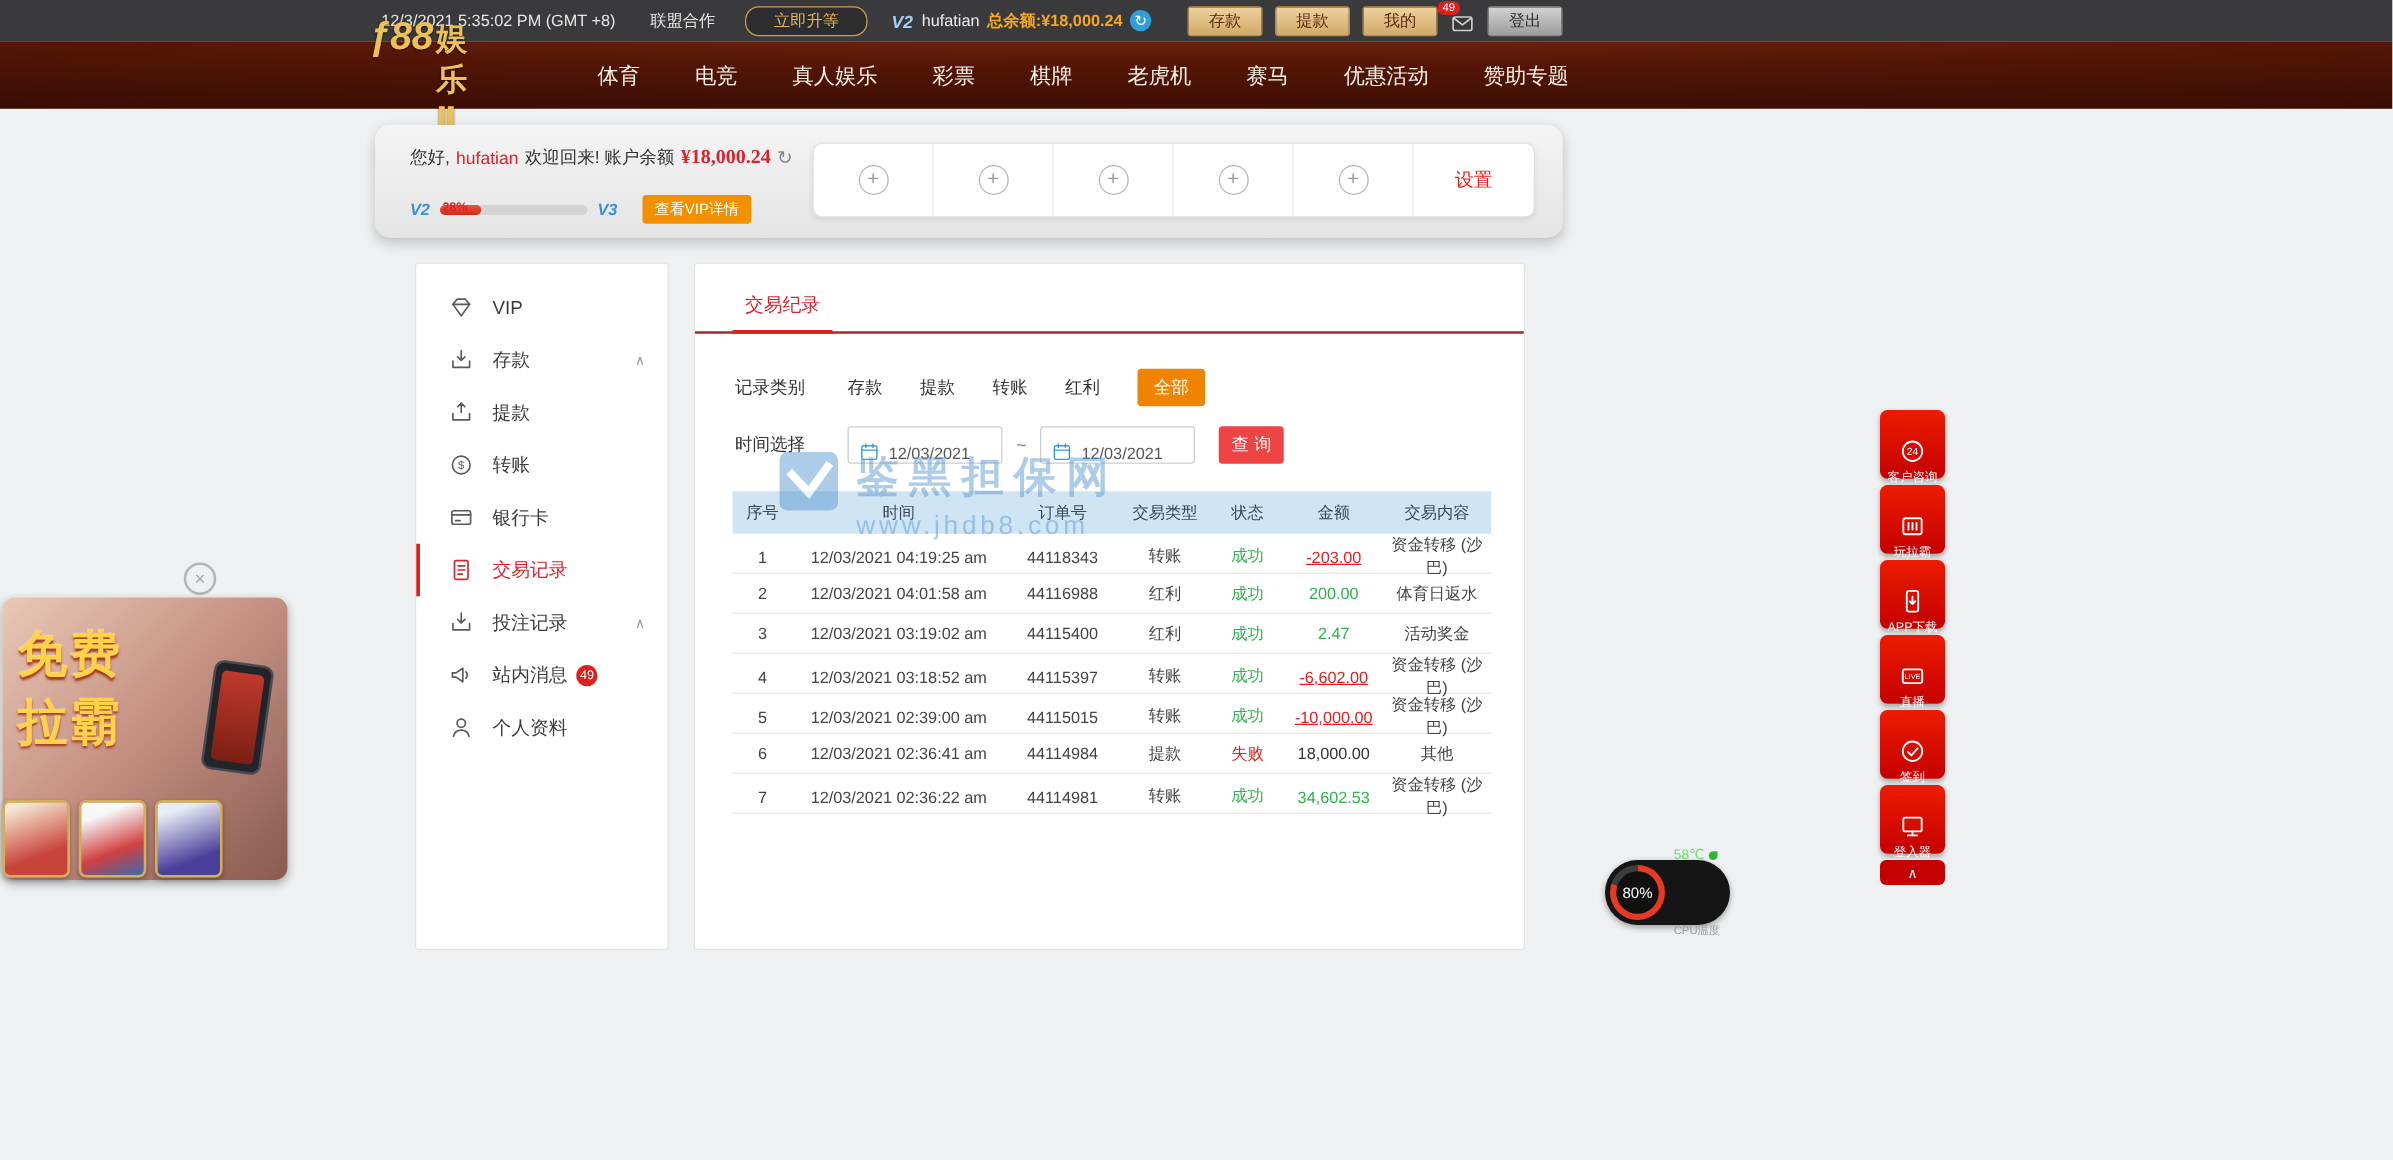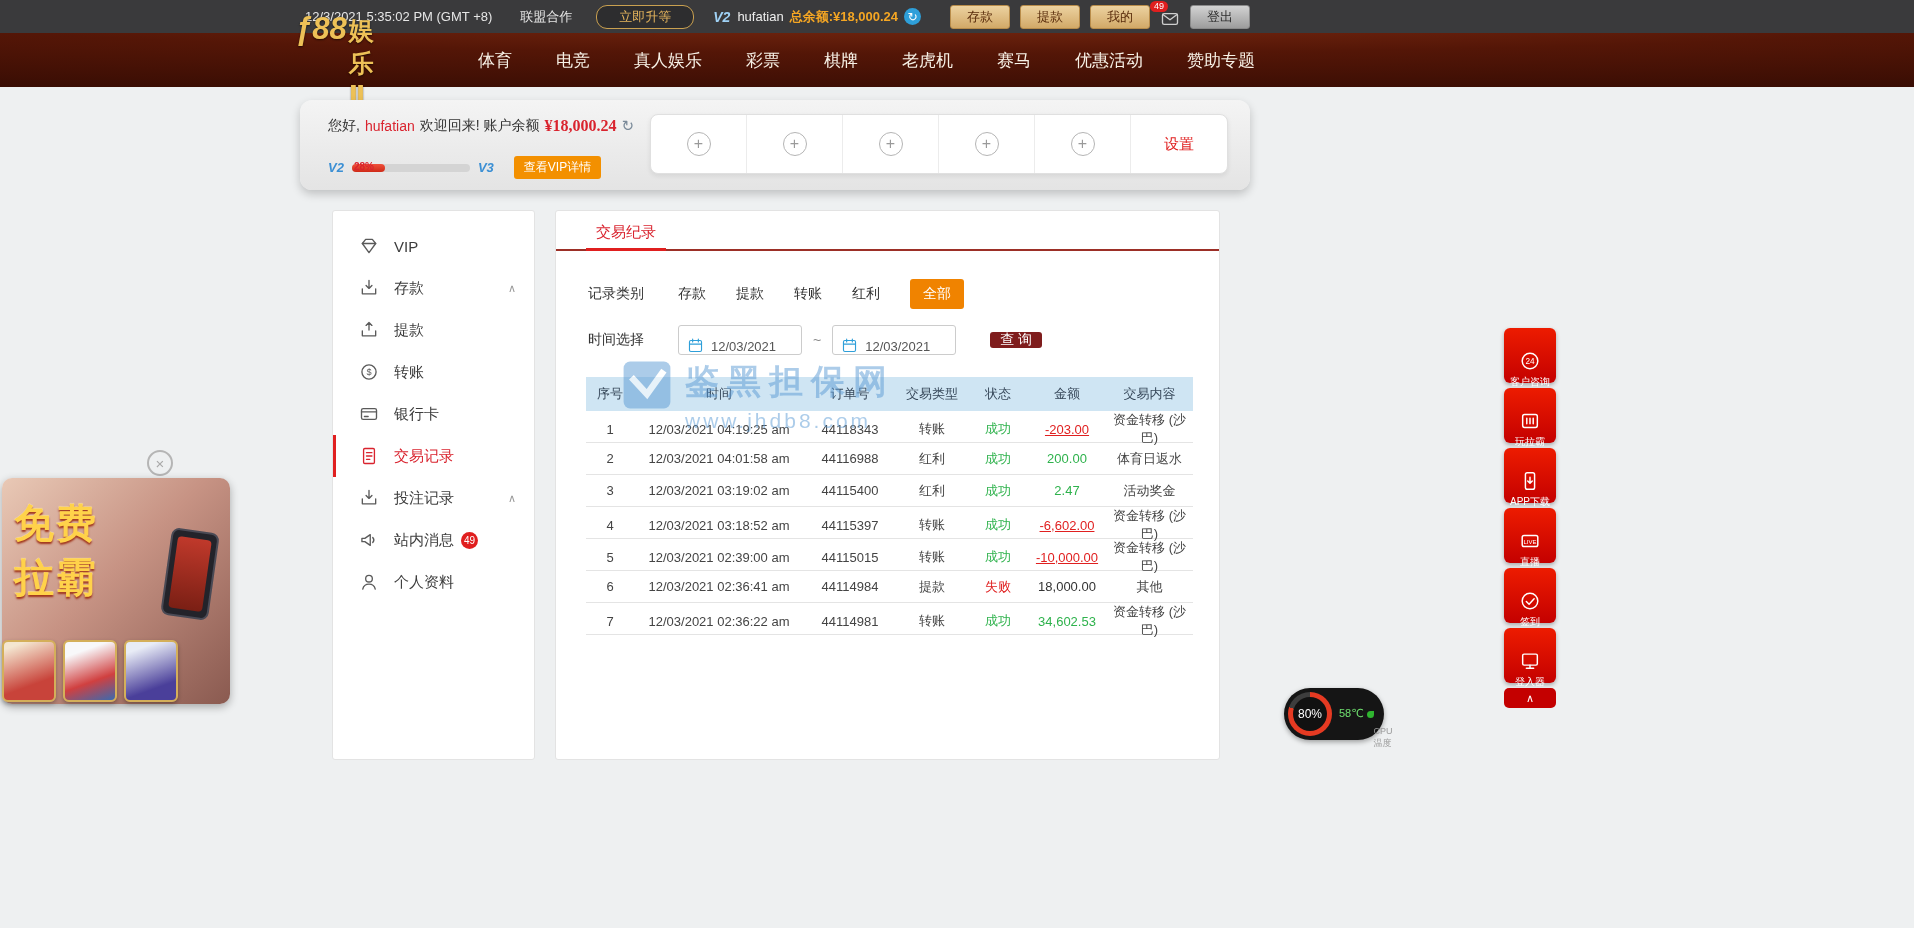--- a/index.html
+++ b/index.html
@@ -61,34 +61,34 @@
   .side-icon { width:20px; height:20px; color:#5a5a5a; margin-right:15px; }
   .side-icon svg { width:100%; height:100%; }
   .side-label { font-size:15px; }
   .side-item.active { border-left:3px solid #e02020; padding-left:23px; }
   .side-item.active .side-label, .side-item.active .side-icon { color:#d9232e; }
   .side-badge { margin-left:7px; background:#e01f1f; color:#fff; min-width:17px; height:17px; border-radius:9px; font-size:10px; display:flex; align-items:center; justify-content:center; padding:0 3px; }
   .side-chevron { margin-left:auto; margin-right:18px; color:#999; font-size:11px; }
 
   
   .main-card { position:absolute; left:555px; top:210px; width:665px; height:550px; background:#fff; border:1px solid #e3e3e3; border-radius:3px; }
-  .tab-bar { height:40px; border-bottom:2px solid #9c2f27; padding:0 30px; display:flex; }
+  .tab-bar { height:56px; border-bottom:2px solid #9c2f27; padding:0 30px; display:flex; align-items:flex-end; }
   .tab { color:#d9232e; font-size:15px; padding:12px 10px 10px; border-bottom:3px solid #e01f1f; margin-bottom:-2px; cursor:pointer; }
   .filter-row { margin:28px 0 0 32px; display:flex; align-items:center; font-size:14px; color:#333; height:30px; }
   .filter-label, .time-label { margin-right:34px; color:#333; }
   .chips { display:flex; align-items:center; gap:30px; }
   .chip { cursor:pointer; color:#333; }
   .chip-active { background:#f08300; color:#fff; padding:6px 13px; border-radius:3px; }
   .time-row { margin:16px 0 0 32px; display:flex; align-items:center; height:30px; font-size:14px; color:#333; }
   .date-input { width:124px; height:30px; border:1px solid #ccc; border-radius:3px; background:#fff; display:flex; align-items:flex-end; padding:0 8px; gap:7px; cursor:pointer; }
   .date-input .cal { width:17px; height:17px; color:#2e9fd9; }
   .date-input .cal svg { width:100%; height:100%; }
   .date-text { font-size:13px; color:#555; }
   .date-sep { margin:0 11px; color:#888; }
-  .query-btn { width:52px; height:16px; background:#7f1d1d; color:#fff; font-size:14px; border-radius:3px; display:flex; align-items:center; justify-content:center; cursor:pointer; margin-left:34px; }
+  .query-btn { width:52px; height:30px; background:#ef4444; color:#fff; font-size:14px; border-radius:3px; display:flex; align-items:center; justify-content:center; cursor:pointer; margin-left:19px; }
 
   .tbl { margin:22px 0 0 30px; width:607px; }
   .tbl-row { display:grid; grid-template-columns:48px 170px 92px 72px 60px 78px 1fr; align-items:center; height:32px; border-bottom:1px solid #e4e4e4; font-size:13px; color:#444; text-align:center; }
   .tbl-head { background:#cfe5f3; height:34px; color:#37485a; border-bottom:none; }
   .st-green { color:#2eb24c; } .st-red { color:#e01f1f; }
   .amt-red { color:#e01f1f;text-decoration:underline; } .amt-green { color:#2eb24c; } .amt-black { color:#333; }
 
   .watermark { position:absolute; left:65px; top:148px; display:flex; align-items:flex-start; gap:12px; opacity:.5; pointer-events:none; z-index:5; }
   .wm-logo { width:52px; height:52px; }
   .wm-col { display:flex; flex-direction:column; }
@@ -101,21 +101,21 @@
   .float-icon { width:22px; height:22px;margin-top:28px; }
   .float-icon svg { width:100%; height:100%; }
   .float-label { font-size:10px; white-space:nowrap; }
   .float-collapse { height:20px; background:#c40000; border-radius:5px; color:#fff; display:flex; align-items:center; justify-content:center; font-size:11px; cursor:pointer; }
 
   
   .cpu-widget { position:absolute; left:1284px; top:688px; width:100px; height:52px; background:#151515; border-radius:26px; display:flex; align-items:center; padding:0 8px 0 4px; gap:7px; box-shadow:0 2px 5px rgba(0,0,0,.35); }
   .gauge { width:44px; height:44px; border-radius:50%; position:relative; flex:none; }
   .gauge::after { content:''; position:absolute; inset:5px; background:#111; border-radius:50%; }
   .gauge span { position:absolute; inset:0; display:flex; align-items:center; justify-content:center; color:#fff; font-size:12px; z-index:1; }
-  .cpu-col { display:flex; flex-direction:row; line-height:1.25; }
+  .cpu-col { display:flex; flex-direction:column; line-height:1.25; }
   .cpu-temp { color:#6fe06f; font-size:11px; display:flex; align-items:center; gap:3px; }
   .leaf { width:7px; height:7px; background:#2fb52f; border-radius:50% 0 50% 50%; display:inline-block; }
   .cpu-temp-label { color:#9a9a9a; font-size:9px;margin-top:47px; }
 
   
   .promo-close { position:absolute; left:147px; top:450px; width:26px; height:26px; border:2px solid #b5b5b5; border-radius:50%; color:#a8a8a8; display:flex; align-items:center; justify-content:center; font-size:15px; cursor:pointer; }
   .promo { position:absolute; left:2px; top:478px; width:228px; height:226px; border-radius:10px;
            background:linear-gradient(135deg,#e9c9b6 0%,#c79384 45%,#8a5a50 100%); box-shadow:0 3px 8px rgba(0,0,0,.3); overflow:hidden; cursor:pointer; }
   .promo-txt { position:absolute; left:12px; font-weight:bold; font-size:40px; color:#ffd24a; text-shadow:0 2px 2px rgba(150,30,0,.85), 0 0 1px #fff; letter-spacing:2px; }
   .promo-txt.l1 { top:18px; } .promo-txt.l2 { top:72px; }

